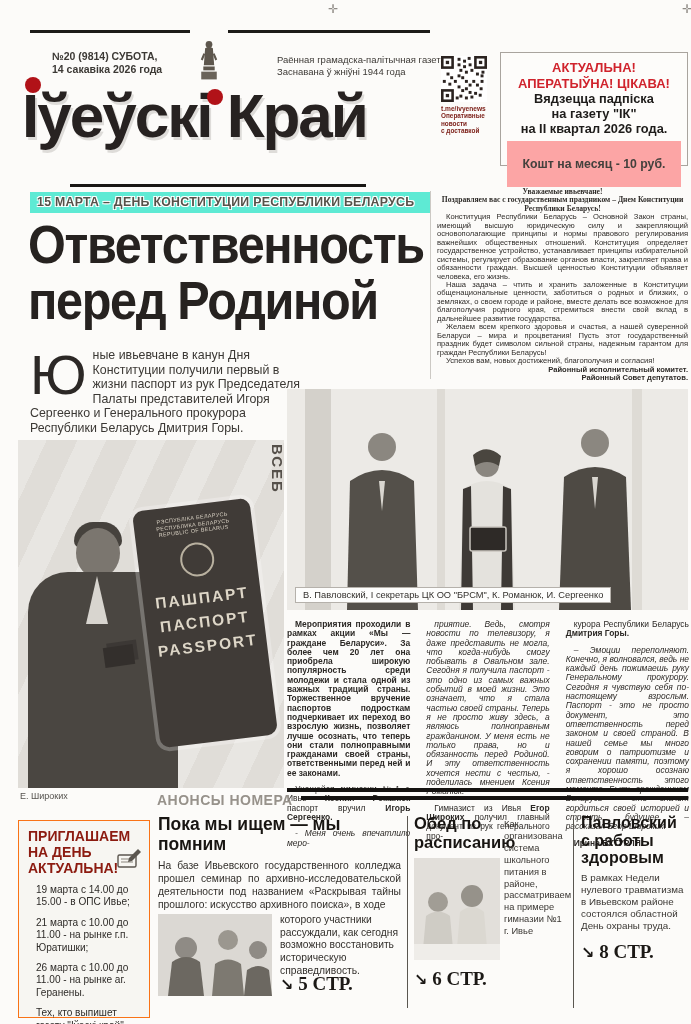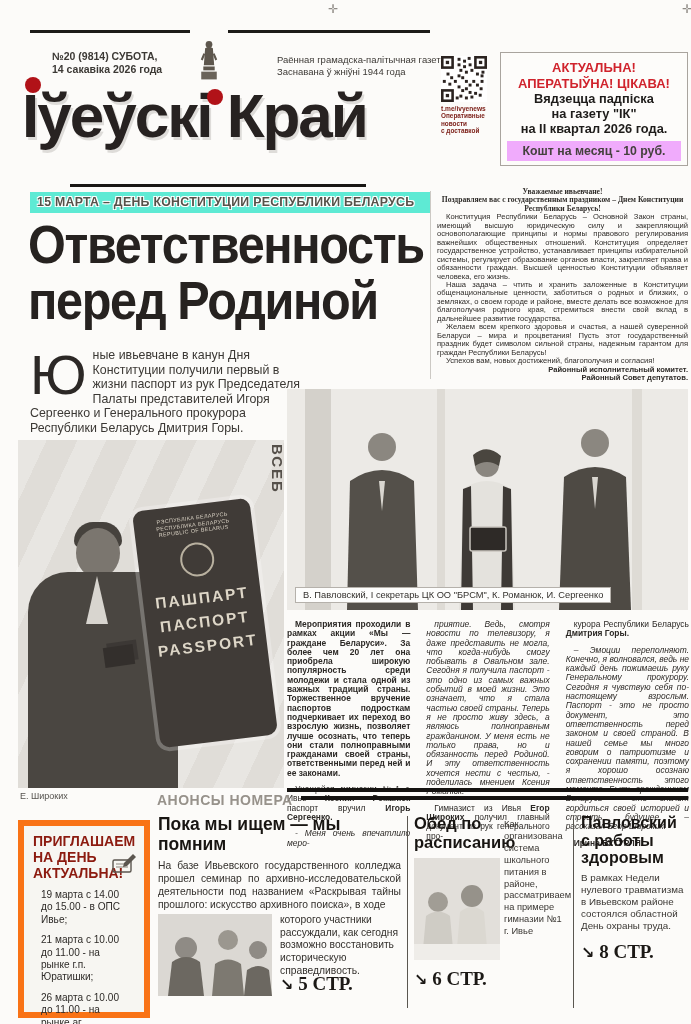--- a/index.html
+++ b/index.html
@@ -20,22 +20,22 @@
 
   .qrbox{left:441px;top:56px;width:52px;}
   .qrbox svg{display:block;}
   .qrlink{font-size:6.6px;font-weight:bold;color:#7d211a;margin-top:3px;}
   .qrcap{font-size:6.4px;font-weight:bold;color:#7d211a;line-height:7.6px;}
 
   .subbox{left:500px;top:52px;width:188px;height:114px;border:1px solid #a9a49e;
           background:#fdfcfa;text-align:center;padding-top:7px;box-sizing:border-box;}
   .subbox .red{color:#d0232c;font-weight:bold;font-size:13px;line-height:15.5px;}
   .subbox .blk{color:#1e1c1a;font-weight:bold;font-size:12.8px;line-height:15px;}
-  .subbox .price{margin:5px 6px 0 6px;background:#f0abfc;color:#44413d;font-weight:bold;
-                 font-size:12.3px;padding:3px 0;}
+  .subbox .price{margin:5px 6px 0 6px;background:#fca5a5;color:#44413d;font-weight:bold;
+                 font-size:12.3px;padding:16px 0;}
 
   .banner{left:30px;top:192px;width:400px;height:21px;background:#5eead4;
           font-size:12.3px;font-weight:800;color:#55524a;line-height:21px;padding-left:7px;
           box-sizing:border-box;letter-spacing:.3px;
           text-shadow:-1px -1px 0 #fff,1px -1px 0 #fff,-1px 1px 0 #fff,1px 1px 0 #fff;}
 
   .headline{left:28px;top:216px;width:430px;}
   .headline div{font-size:54px;line-height:56px;font-weight:bold;color:#262220;
                 letter-spacing:-1.5px;transform:scaleX(.9);transform-origin:0 0;white-space:nowrap;}
 
@@ -78,21 +78,21 @@
   
   .cols{left:287px;top:620px;width:402px;display:flex;gap:16px;}
   .col{width:127px;font-size:8.45px;line-height:9.3px;color:#2c2926;}
   .col p{margin:0 0 7px 0;text-indent:8px;text-align:justify;}
   .thickrule{left:287px;top:788px;width:401px;height:4px;background:#141210;}
 
   
   .seclabel{left:157px;top:792px;font-size:14px;font-weight:bold;color:#97928b;letter-spacing:.5px;}
   .secrule{left:301px;top:796px;width:387px;height:4px;background:#141210;}
 
-  .invite{left:18px;top:820px;width:132px;height:198px;border:6px solid #f97316;background:#f7f6f2;
+  .invite{left:18px;top:820px;width:132px;height:198px;border:1px solid #f97316;background:#f7f6f2;
           box-sizing:border-box;padding:7px 9px;}
   .invite .t{font-size:14px;line-height:16px;font-weight:bold;color:#8c1b10;}
   .invite .body{margin-top:7px;font-size:10.1px;line-height:12.4px;color:#2e2b28;}
   .invite .body p{margin:8px;}
   .penicon{position:absolute;right:7px;top:26px;}
 
   .a1{left:158px;top:814px;width:243px;}
   .a1 h3{margin:0;font-size:17.5px;line-height:20px;color:#181512;}
   .a1 .p1{margin:6px 0 2px 0;font-size:10.3px;line-height:12.9px;color:#33302c;}
   .a1row{display:flex;gap:8px;}

